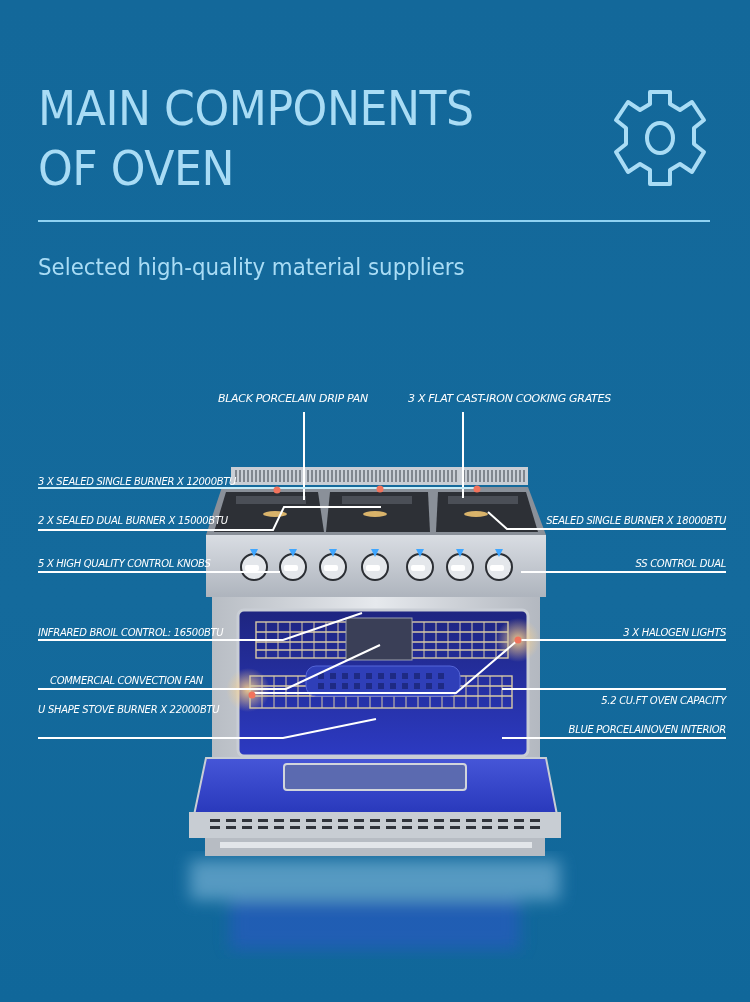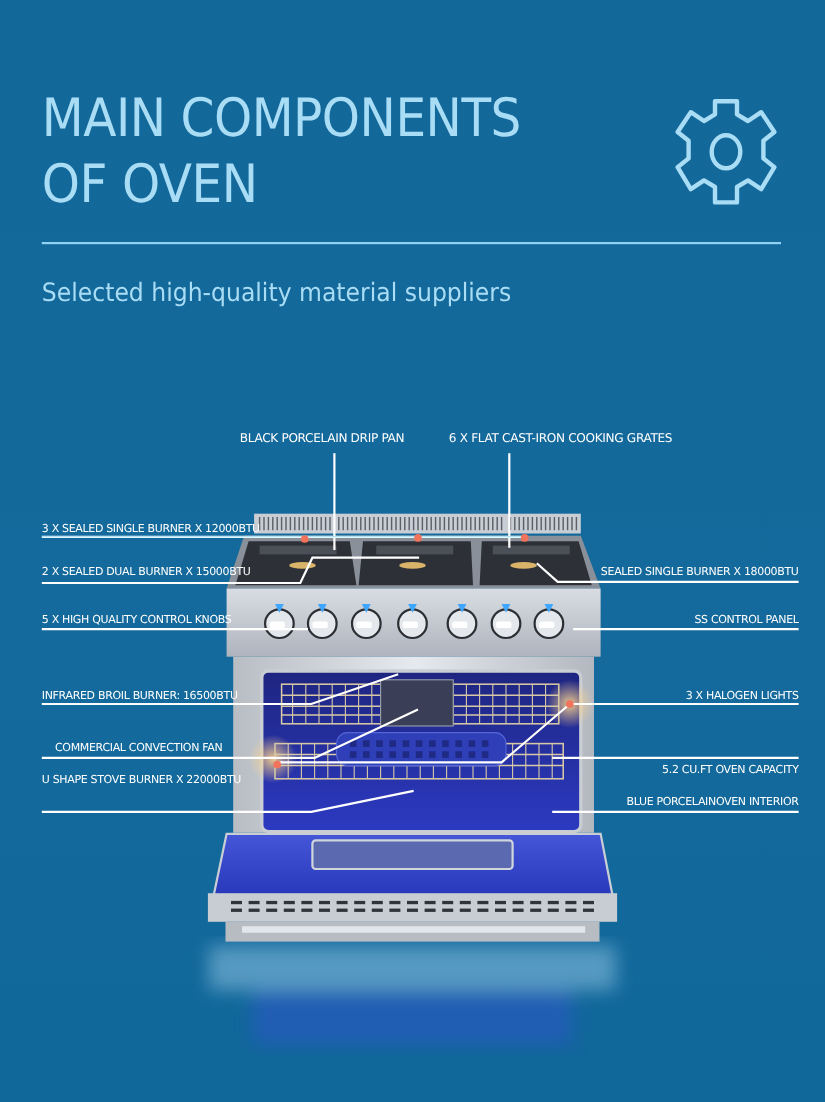--- a/index.html
+++ b/index.html
@@ -2,21 +2,21 @@
 <html><head>
 <meta charset="utf-8">
 <style>
   html,body{margin:0;padding:0;}
   body{width:750px;height:1002px;overflow:hidden;background:#12699a;font-family:"Liberation Sans",sans-serif;position:relative;}
   .bg{position:absolute;inset:0;background:linear-gradient(180deg,#13689a 0%,#146a9c 60%,#10679a 100%);}
   .title{position:absolute;left:38px;top:78px;color:#a9dcf5;font-size:48px;line-height:60px;font-weight:400;letter-spacing:-0.5px;margin:0;font-family:"DejaVu Sans",sans-serif;transform:scaleX(0.92);transform-origin:left top;}
   .gear{position:absolute;left:604px;top:86px;width:112px;height:104px;}
   .rule{position:absolute;left:38px;top:220px;width:672px;height:2px;background:#8fd2f2;}
   .subtitle{position:absolute;left:38px;top:254px;color:#a9dcf5;font-size:23px;font-family:"DejaVu Sans",sans-serif;transform:scaleX(0.93);transform-origin:left top;}
-  .label{position:absolute;color:#ffffff;font-size:10px;white-space:nowrap;font-family:"DejaVu Sans",sans-serif;letter-spacing:-0.3px;}
+  .label{position:absolute;color:#ffffff;font-size:10px;white-space:nowrap;font-family:"DejaVu Sans",sans-serif;letter-spacing:-0.3px;font-style:italic;}
   .label.right{}
   svg.callouts{position:absolute;left:0;top:0;pointer-events:none;}
   .oven{position:absolute;left:0;top:0;}
 </style>
 </head>
 <body>
 
 <div class="bg"></div>
 
 <h1 class="title">
@@ -246,26 +246,26 @@
   <g fill="#f2735c">
     <circle cx="277" cy="490" r="3.5"></circle>
     <circle cx="380" cy="489" r="3.5"></circle>
     <circle cx="477" cy="489" r="3.5"></circle>
     <circle cx="518" cy="640" r="3.5"></circle>
     <circle cx="252" cy="695" r="3.5"></circle>
   </g>
 </svg>
 
 <div class="label" style="left:218px;top:392px;font-size:11px;">BLACK PORCELAIN DRIP PAN</div>
-<div class="label" style="left:408px;top:392px;font-size:11px;">6 X FLAT CAST-IRON COOKING GRATES</div>
+<div class="label" style="left:408px;top:392px;font-size:11px;">3 X FLAT CAST-IRON COOKING GRATES</div>
 
 <div class="label" style="left:38px;top:476px;">3 X SEALED SINGLE BURNER X 12000BTU</div>
 <div class="label" style="left:38px;top:515px;">2 X SEALED DUAL BURNER X 15000BTU</div>
 <div class="label" style="left:38px;top:558px;">5 X HIGH QUALITY CONTROL KNOBS</div>
-<div class="label" style="left:38px;top:627px;">INFRARED BROIL BURNER: 16500BTU</div>
+<div class="label" style="left:38px;top:627px;">INFRARED BROIL CONTROL: 16500BTU</div>
 <div class="label" style="left:37px;top:675px;margin-left:13px;">COMMERCIAL CONVECTION FAN</div>
 <div class="label" style="left:38px;top:704px;">U SHAPE STOVE BURNER X 22000BTU</div>
 
 <div class="label right" style="right:24px;top:515px;">SEALED SINGLE BURNER X 18000BTU</div>
-<div class="label right" style="right:24px;top:558px;">SS CONTROL PANEL</div>
+<div class="label right" style="right:24px;top:558px;">SS CONTROL DUAL</div>
 <div class="label right" style="right:24px;top:627px;">3 X HALOGEN LIGHTS</div>
 <div class="label right" style="right:24px;top:675px;margin-top:20px;">5.2 CU.FT OVEN CAPACITY</div>
 <div class="label right" style="right:24px;top:724px;">BLUE PORCELAINOVEN INTERIOR</div>
 
 </body></html>

